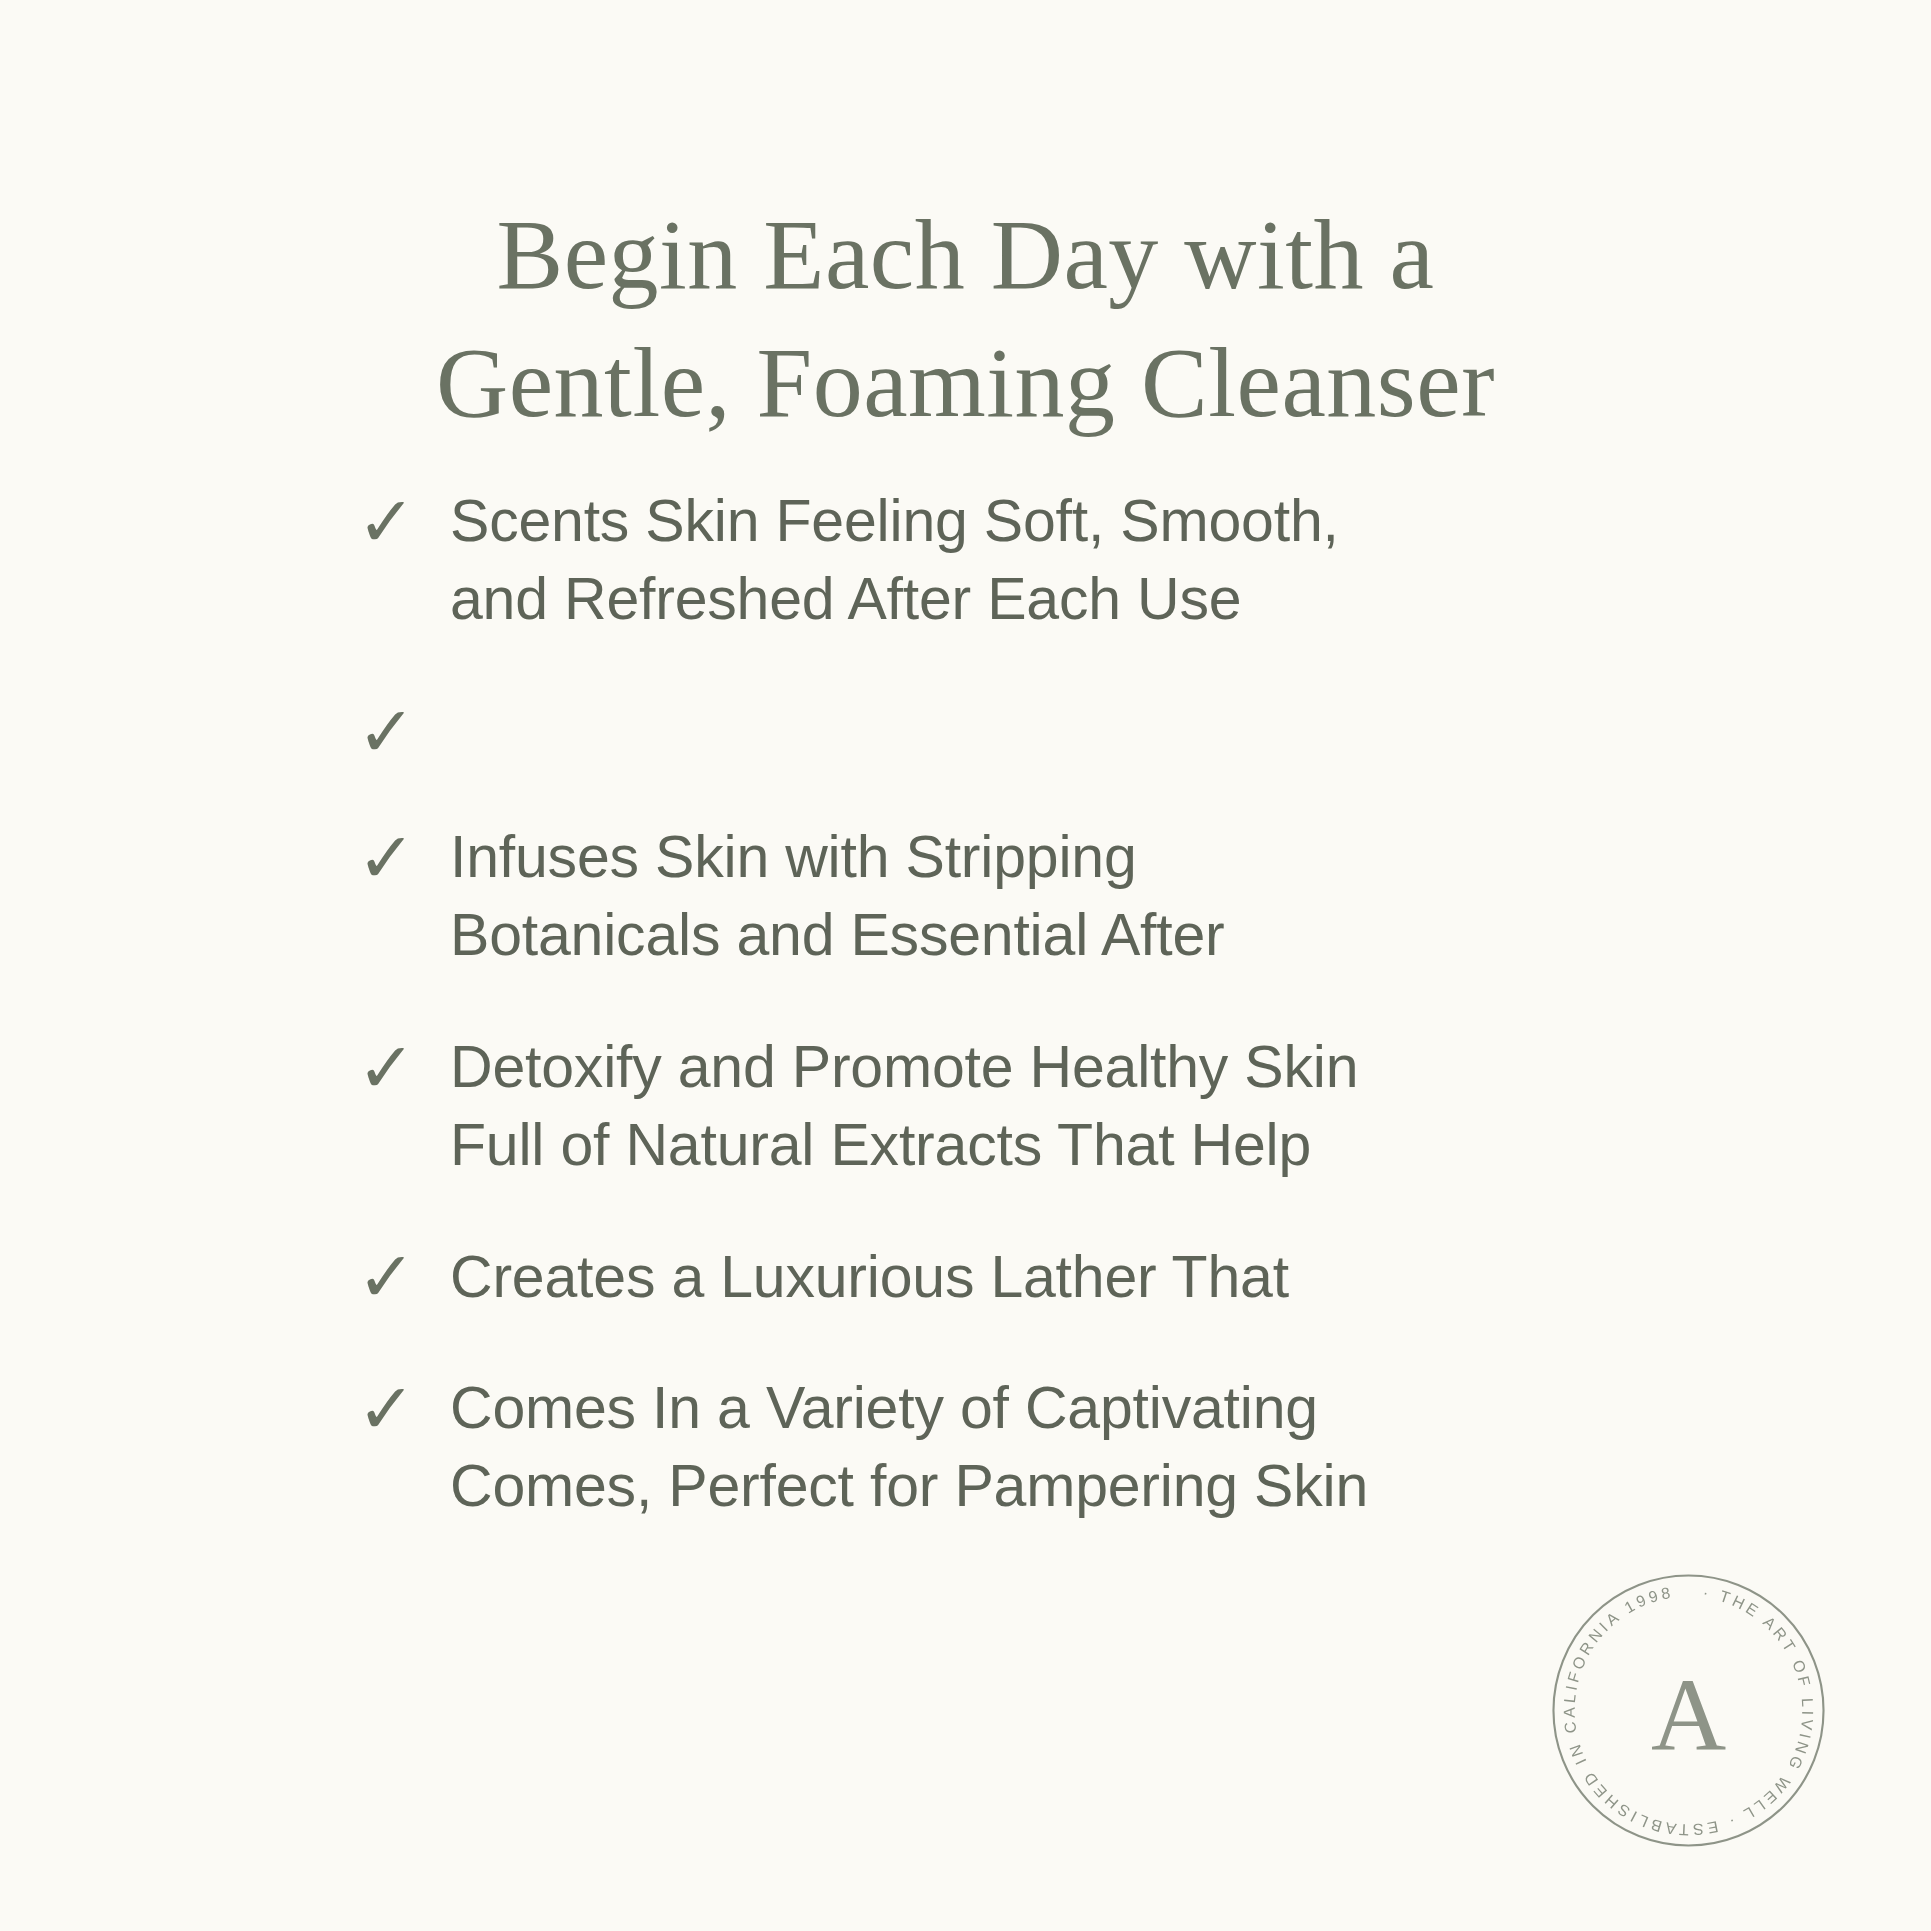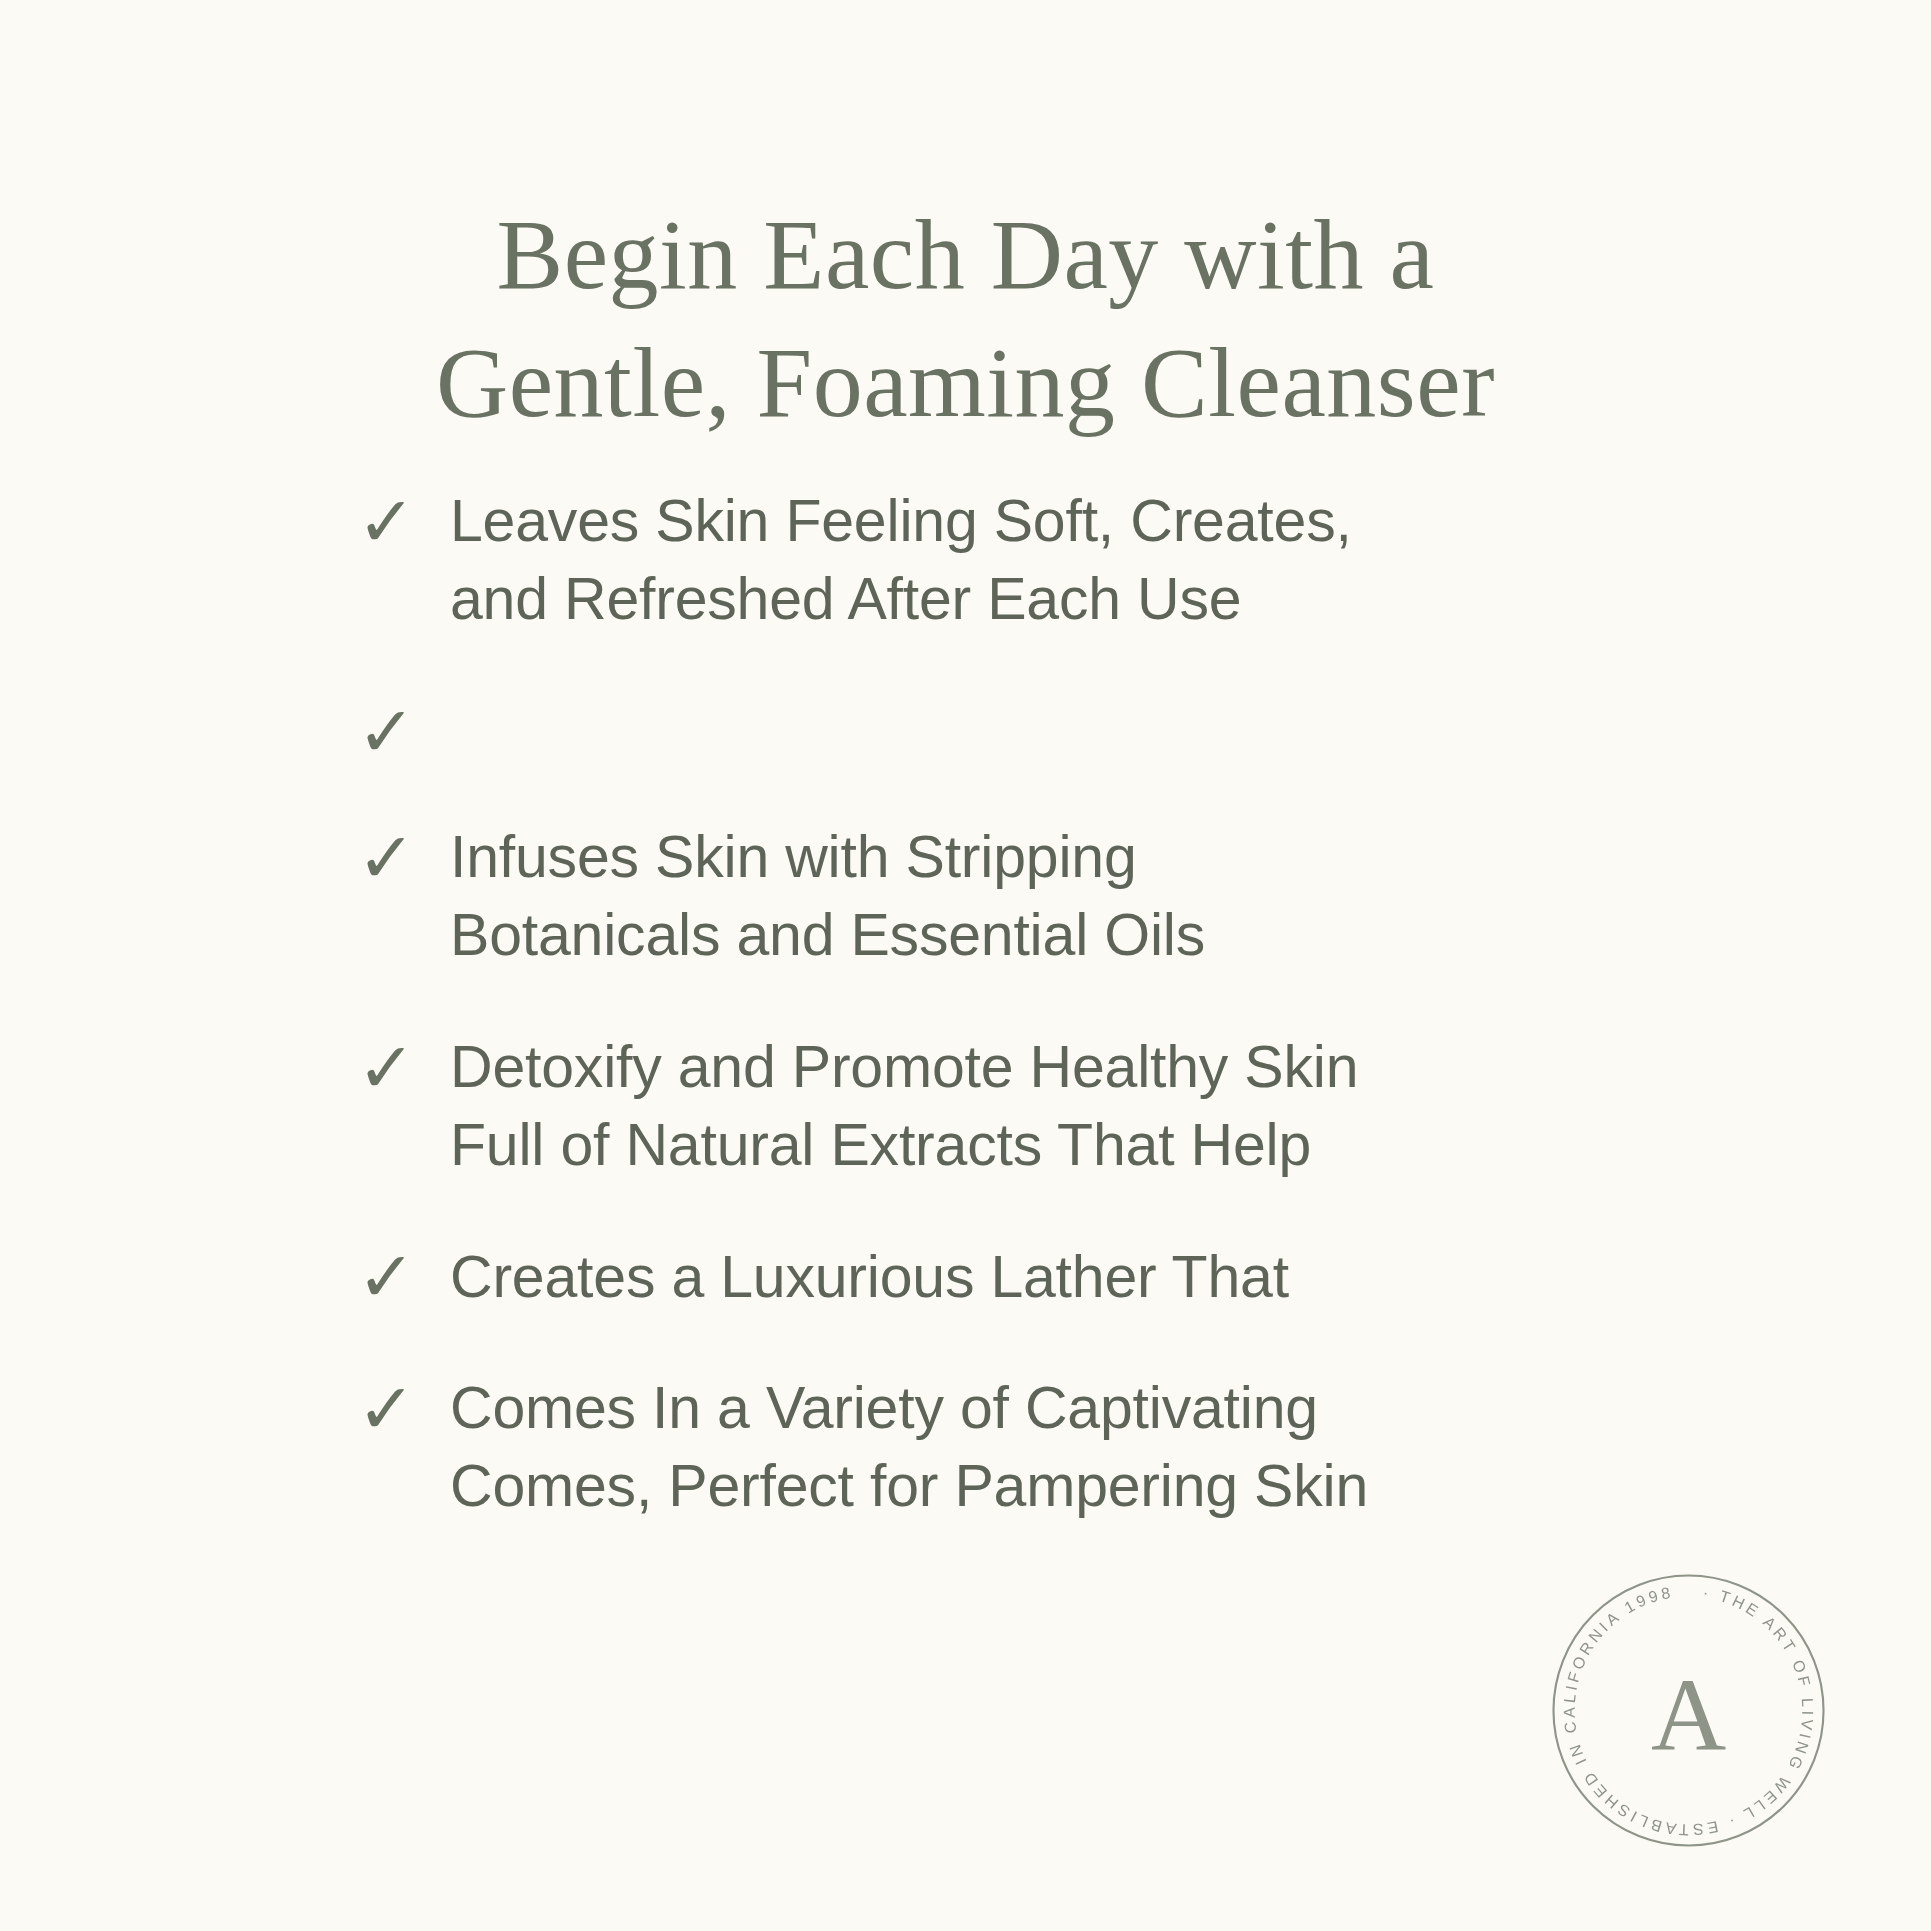--- a/index.html
+++ b/index.html
@@ -107,36 +107,36 @@
   <h1 class="headline">
     <span class="line">Begin Each Day with a</span>
     <span class="line">Gentle, Foaming Cleanser</span>
   </h1>
 
   <div class="benefits">
 
     <div class="benefit">
       <span class="check">✓</span>
       <span class="benefit-text">
-        <span class="t-line">Leaves Skin Feeling Soft, Creates,</span>
+        <span class="t-line">Scents Skin Feeling Soft, Smooth,</span>
         <span class="t-line">and Refreshed After Each Use</span>
       </span>
     </div>
 
     <div class="benefit">
       <span class="check">✓</span>
       <span class="benefit-text">
       </span>
     </div>
 
     <div class="benefit">
       <span class="check">✓</span>
       <span class="benefit-text">
         <span class="t-line">Infuses Skin with Stripping</span>
-        <span class="t-line">Botanicals and Essential Oils</span>
+        <span class="t-line">Botanicals and Essential After</span>
       </span>
     </div>
 
     <div class="benefit">
       <span class="check">✓</span>
       <span class="benefit-text">
         <span class="t-line">Detoxify and Promote Healthy Skin</span>
         <span class="t-line">Full of Natural Extracts That Help</span>
       </span>
     </div>

